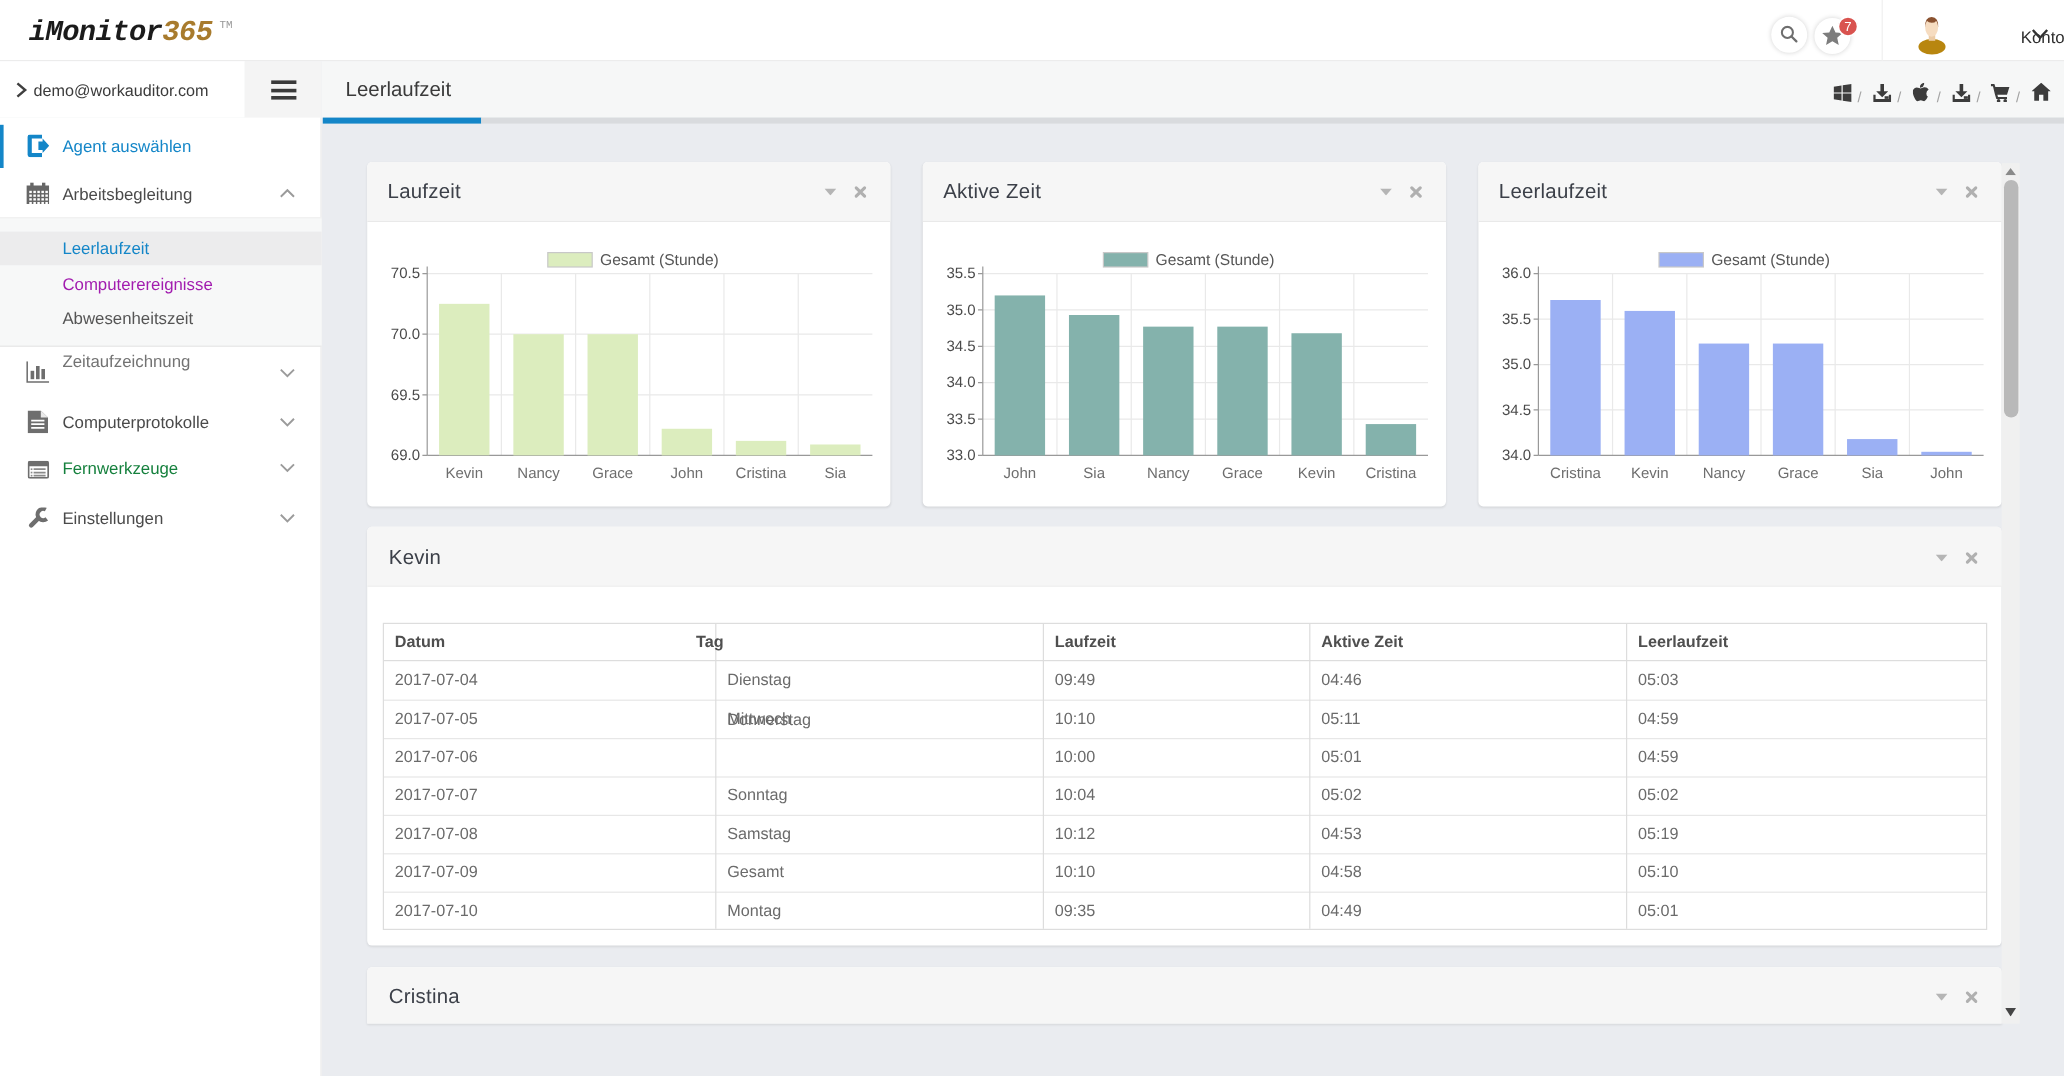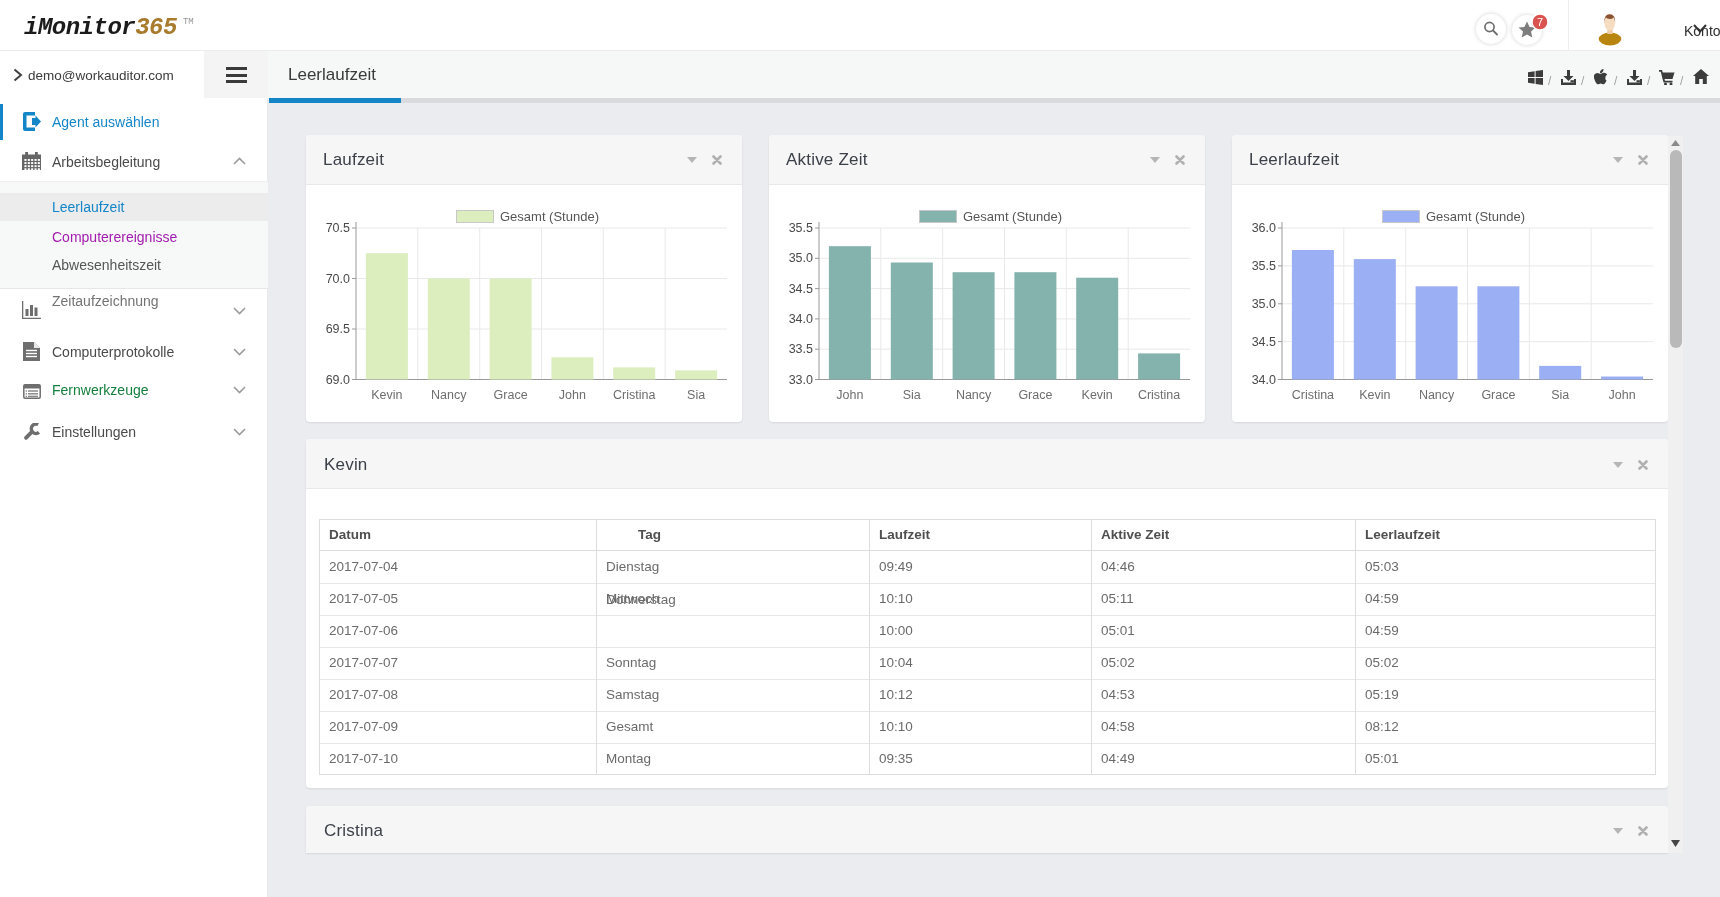--- a/index.html
+++ b/index.html
@@ -350,21 +350,21 @@
 <div class="abs" style="left:320px;top:615px;width:1335px;height:1px;background:#e7e7e7"></div>
 <div class="abs" style="left:320px;top:647px;width:1335px;height:1px;background:#e7e7e7"></div>
 <div class="abs" style="left:320px;top:679px;width:1335px;height:1px;background:#e7e7e7"></div>
 <div class="abs" style="left:320px;top:711px;width:1335px;height:1px;background:#e7e7e7"></div>
 <div class="abs" style="left:320px;top:743px;width:1335px;height:1px;background:#e7e7e7"></div>
 <div class="abs" style="left:596px;top:520px;width:1px;height:254px;background:#ddd"></div>
 <div class="abs" style="left:869px;top:520px;width:1px;height:254px;background:#ddd"></div>
 <div class="abs" style="left:1091px;top:520px;width:1px;height:254px;background:#ddd"></div>
 <div class="abs" style="left:1355px;top:520px;width:1px;height:254px;background:#ddd"></div>
 <div class="abs tdh" style="left:329px;top:527px">Datum</div>
-<div class="abs tdh" style="left:638px;top:527px">Tag</div>
+<div class="abs tdh" style="left:580px;top:527px">Tag</div>
 <div class="abs tdh" style="left:879px;top:527px">Laufzeit</div>
 <div class="abs tdh" style="left:1101px;top:527px">Aktive Zeit</div>
 <div class="abs tdh" style="left:1365px;top:527px">Leerlaufzeit</div>
 <div class="abs tdc" style="left:329px;top:559px">2017-07-04</div>
 <div class="abs tdc" style="left:606px;top:559px">Dienstag</div>
 <div class="abs tdc" style="left:879px;top:559px">09:49</div>
 <div class="abs tdc" style="left:1101px;top:559px">04:46</div>
 <div class="abs tdc" style="left:1365px;top:559px">05:03</div>
 <div class="abs tdc" style="left:329px;top:591px">2017-07-05</div>
 <div class="abs tdc" style="left:606px;top:591px">Mittwoch</div>
@@ -383,21 +383,21 @@
 <div class="abs tdc" style="left:1365px;top:655px">05:02</div>
 <div class="abs tdc" style="left:329px;top:687px">2017-07-08</div>
 <div class="abs tdc" style="left:606px;top:687px">Samstag</div>
 <div class="abs tdc" style="left:879px;top:687px">10:12</div>
 <div class="abs tdc" style="left:1101px;top:687px">04:53</div>
 <div class="abs tdc" style="left:1365px;top:687px">05:19</div>
 <div class="abs tdc" style="left:329px;top:719px">2017-07-09</div>
 <div class="abs tdc" style="left:606px;top:719px">Gesamt</div>
 <div class="abs tdc" style="left:879px;top:719px">10:10</div>
 <div class="abs tdc" style="left:1101px;top:719px">04:58</div>
-<div class="abs tdc" style="left:1365px;top:719px">08:12</div>
+<div class="abs tdc" style="left:1365px;top:719px">05:10</div>
 <div class="abs tdc" style="left:329px;top:751px">2017-07-10</div>
 <div class="abs tdc" style="left:606px;top:751px">Montag</div>
 <div class="abs tdc" style="left:879px;top:751px">09:35</div>
 <div class="abs tdc" style="left:1101px;top:751px">04:49</div>
 <div class="abs tdc" style="left:1365px;top:751px">05:01</div>
 
 <div class="card" style="left:306px;top:806px;width:1362px;height:47px;border-radius:4px 4px 0 0">
   <div class="chdr" style="height:47px;border-bottom:none"></div>
     <div class="ctitle" style="left:18px;top:15px">Cristina</div>
   <svg class="abs" style="left:1307px;top:22px" width="10" height="6">

